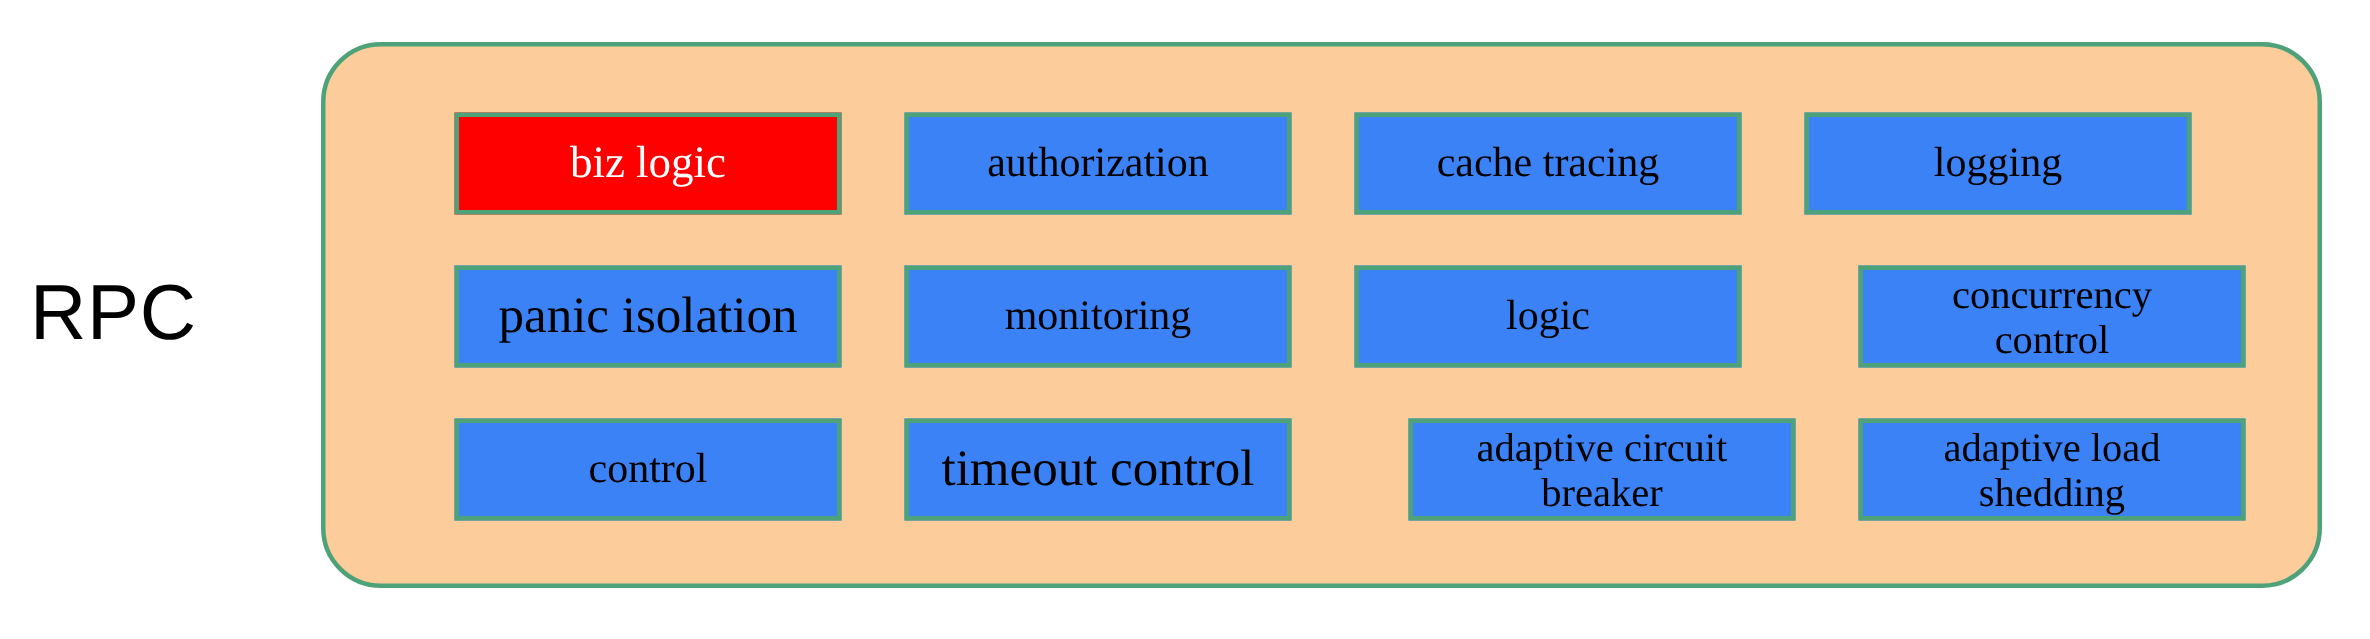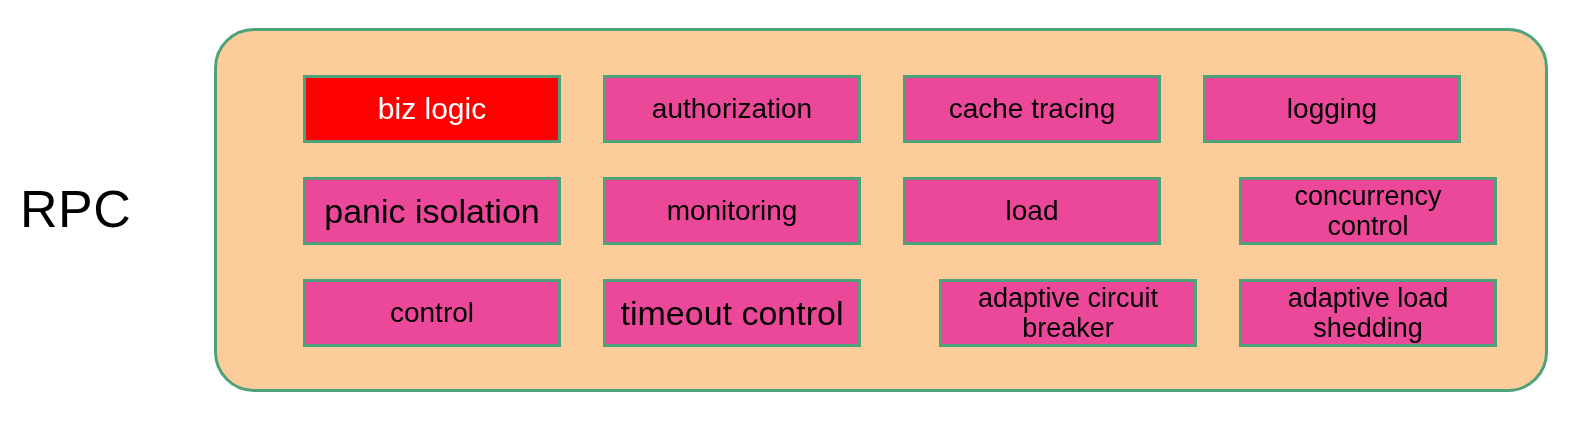--- a/index.html
+++ b/index.html
@@ -42,41 +42,42 @@
   .rpc-container {
     position: absolute;
     left: 214px;
     top: 28px;
     width: 1334px;
     height: 364px;
     box-sizing: border-box;
     background: #fccd9b;
     border: 3px solid #4ea27a;
     border-radius: 40px;
+    font-family: Liberation Serif, serif;
   }
 
   
   .grid {
     position: absolute;
     left: 86px;
     top: 44px;
     width: 1158px;
     height: 272px;
     display: grid;
     grid-template-columns: repeat(4, 258px);
     grid-template-rows: repeat(3, 68px);
     column-gap: 42px;
     row-gap: 34px;
   }
 
   .cell {
     box-sizing: border-box;
     width: 258px;
     height: 68px;
-    background: #ec4899;
+    background: #3b82f6;
     border: 3px solid #4ea27a;
     display: flex;
     align-items: center;
     justify-content: center;
     text-align: center;
     color: #000000;
     font-size: 30px;
     line-height: 1.08;
     padding: 0 4px;
     white-space: pre-line;
@@ -101,21 +102,21 @@
   <div class="rpc-container">
 
     <div class="grid">
       <div class="cell highlight">biz logic</div>
       <div class="cell size-md">authorization</div>
       <div class="cell size-md">cache tracing</div>
       <div class="cell size-md">logging</div>
 
       <div class="cell size-sm">panic isolation</div>
       <div class="cell size-md">monitoring</div>
-      <div class="cell size-md">load</div>
+      <div class="cell size-md">logic</div>
       <div class="cell two-line">concurrency
 control</div>
 
       <div class="cell size-md">control</div>
       <div class="cell size-sm">timeout control</div>
       <div class="cell two-line">adaptive circuit
 breaker</div>
       <div class="cell two-line">adaptive load
 shedding</div>
     </div>

